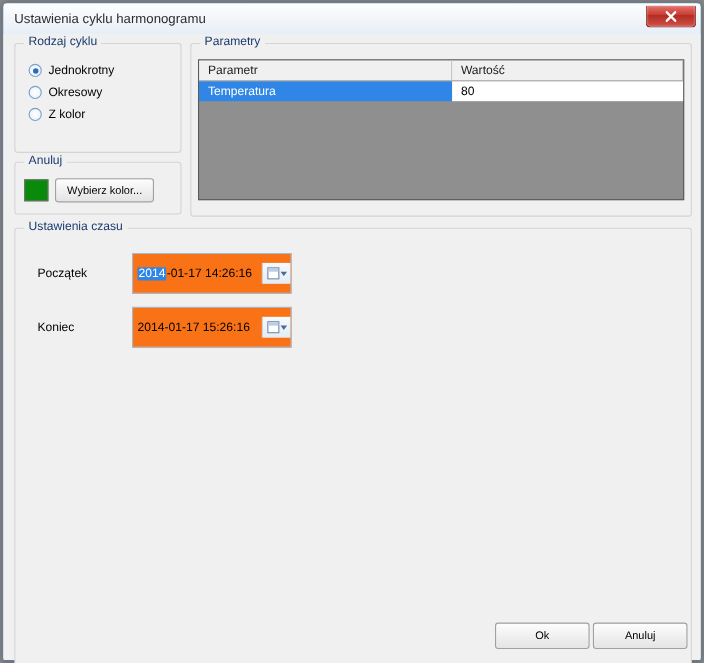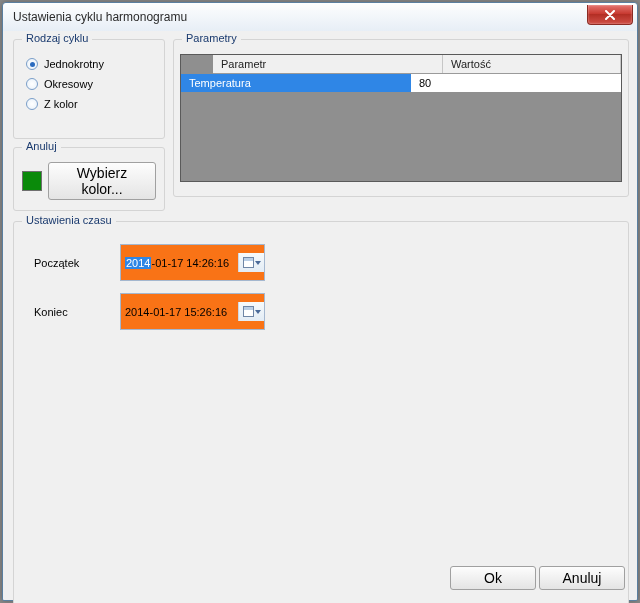--- a/index.html
+++ b/index.html
@@ -106,37 +106,36 @@
   .swatch {
     width: 22px; height: 20px;
     background: #0a8a0a;
     border: 1px solid #6f6f6f;
   }
   .btn {
     background: linear-gradient(#fdfdfd, #e4e4e4);
     border: 1px solid #a0a0a0;
     border-radius: 3px;
     padding: 2px 10px;
-    font-size: 14px;
+    font-size: 10px;
     font-family: inherit;
     cursor: pointer;
     min-height: 22px;
   }
   .param-grid {
     border: 1px solid #5a5a5a;
     height: 128px;
     background: #8f8f8f;
     display: flex;
     flex-direction: column;
   }
   .grid-head {
     display: flex;
     background: #f0f0f0;
     border-bottom: 1px solid #9a9a9a;
-    margin-left: 32px;
   }
   .grid-head .cell {
     padding: 3px 8px;
     border-right: 1px solid #c6c6c6;
     color: #222;
   }
   .grid-row {
     display: flex;
   }
   .grid-row .cell {

